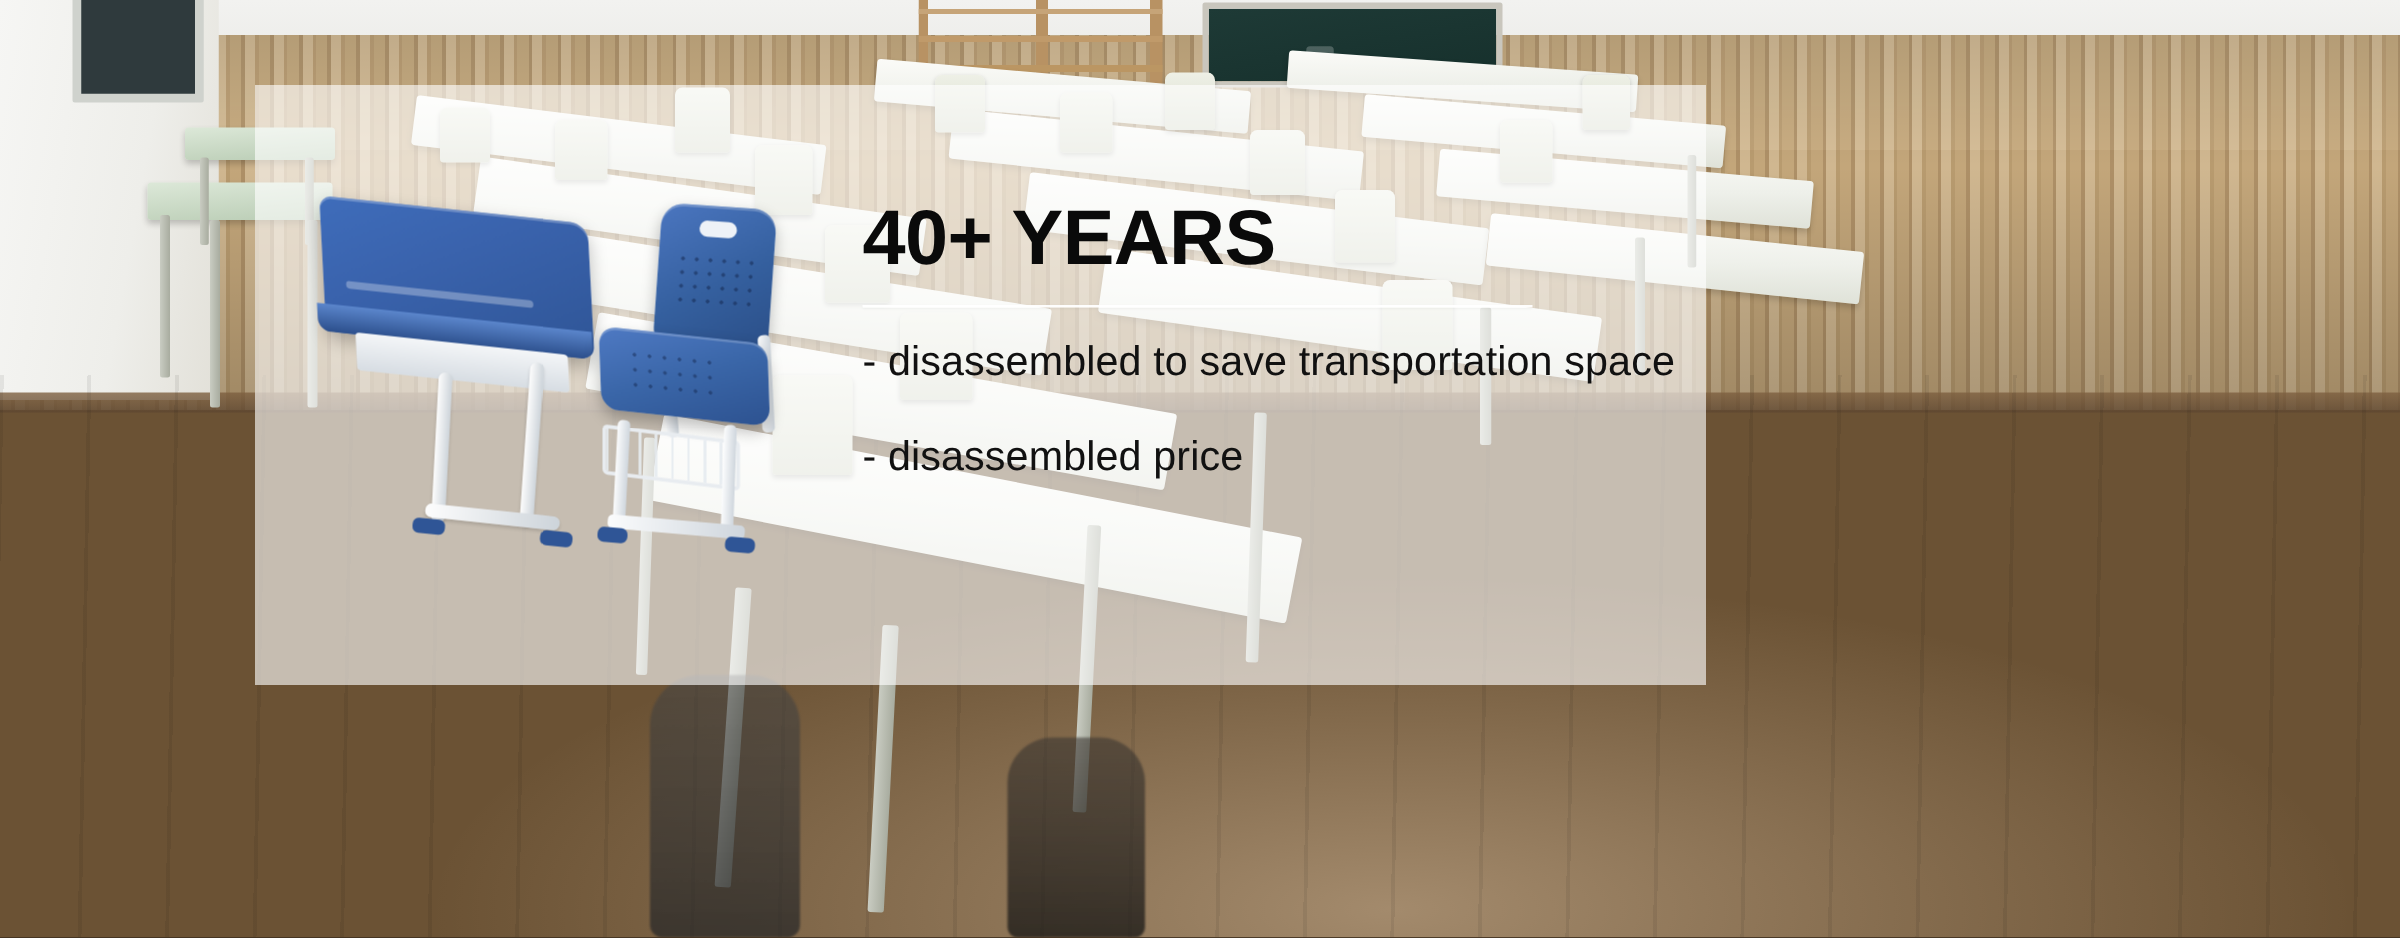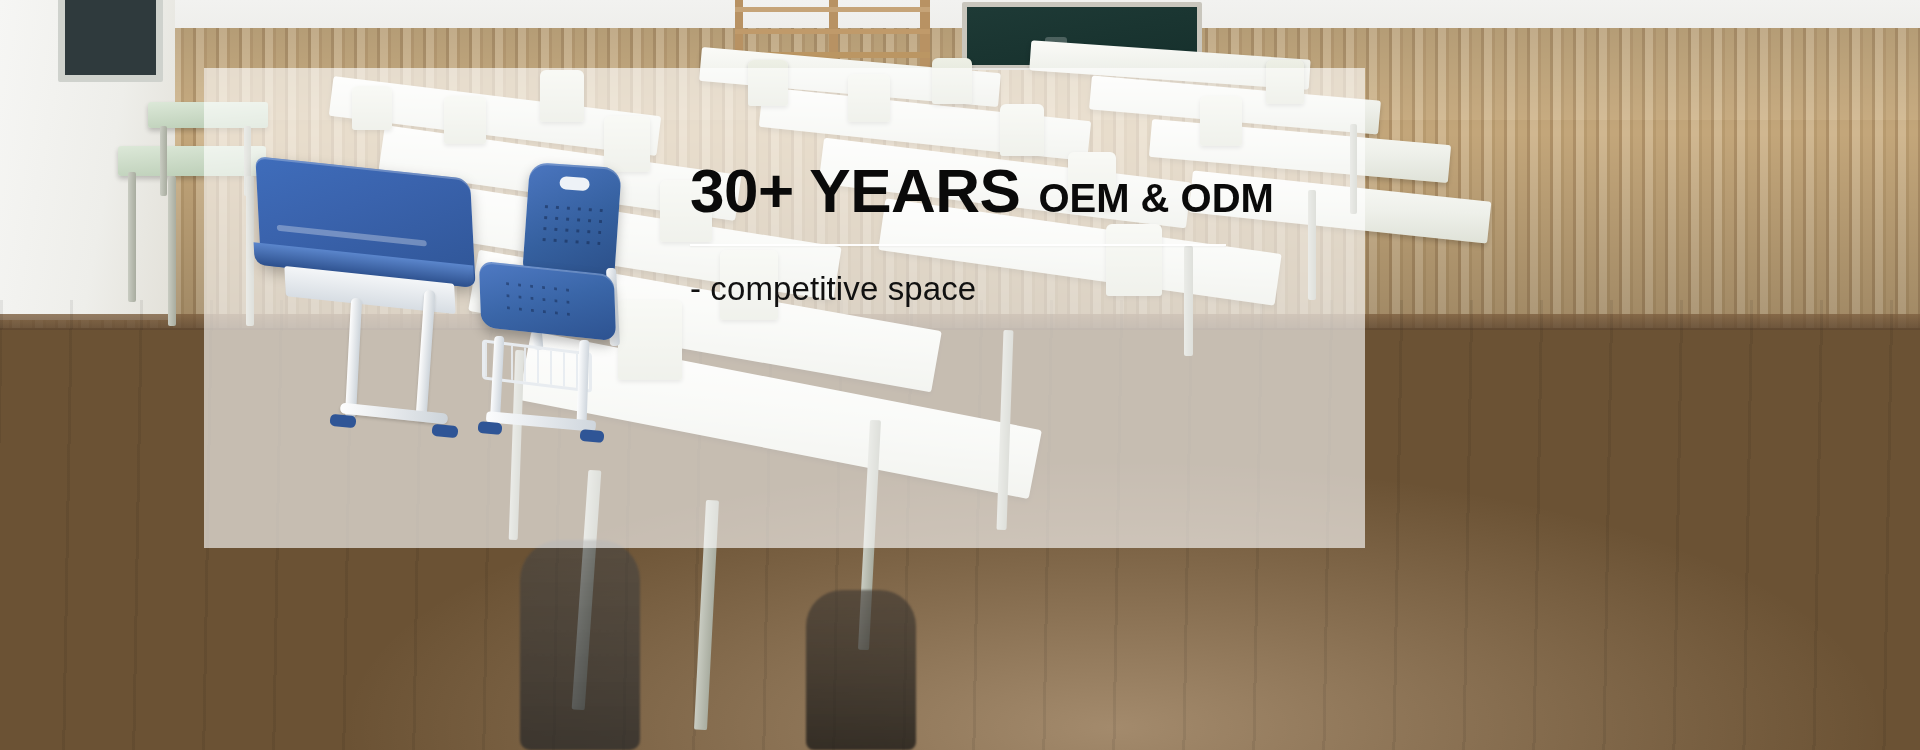--- a/index.html
+++ b/index.html
@@ -389,25 +389,25 @@
     <div class="bchair-rail" style="left:262px; top:186px; width:10px; height:92px; transform:rotate(3deg);"></div>
     <div class="bchair-rail" style="left:348px; top:190px; width:10px; height:86px; transform:rotate(2deg);"></div>
     <div class="bchair-rail" style="left:256px; top:266px; width:110px; height:11px; transform:rotate(5deg);"></div>
     <div class="bdesk-foot" style="left:248px; top:272px; width:24px; height:12px; transform:rotate(5deg);"></div>
     <div class="bdesk-foot" style="left:350px; top:280px; width:24px; height:12px; transform:rotate(5deg);"></div>
   </div>
 
   <div class="text-block">
 
     <div class="headline">
-      <span class="big">30+ YEARS</span>
-      <span class="small">OEM &amp; ODM</span>
+      <span class="big">40+ YEARS</span>
     </div>
 
     <div class="divider"></div>
 
     <div class="bullets">
-      <div class="bullet">- competitive space</div>
+      <div class="bullet">- disassembled to save transportation space</div>
+      <div class="bullet">- disassembled price</div>
     </div>
 
   </div>
 
 </div>
 
 </body></html>

